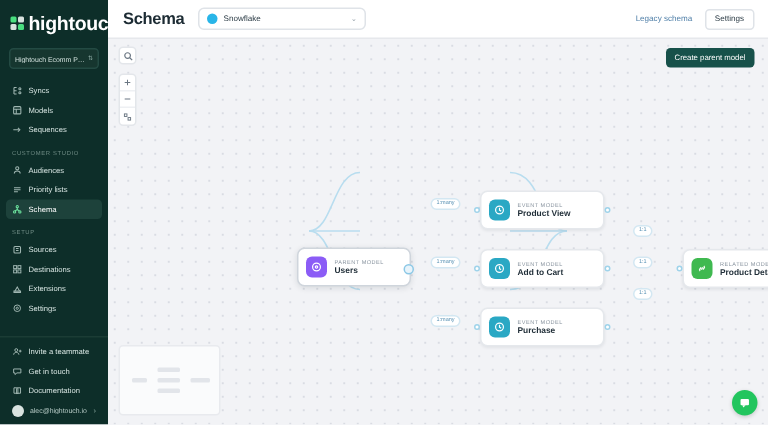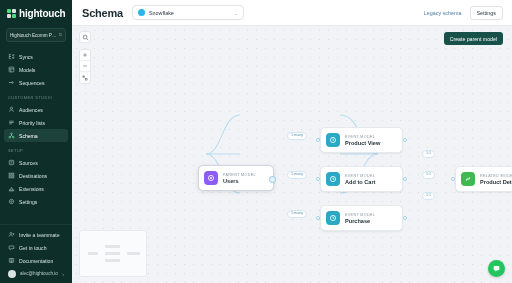--- a/index.html
+++ b/index.html
@@ -23,21 +23,21 @@
   .logo-row {
     display: flex; align-items: center; gap: 3px;
     padding: 8px 0 7px 7px;
   }
   .logo-mark { width: 9px; height: 9px; position: relative; flex: 0 0 9px; }
   .logo-mark i { position: absolute; display: block; border-radius: 1px; }
   .lm1 { width: 4px; height: 4px; left: 0; top: 0; background: #4ade80; }
   .lm2 { width: 4px; height: 4px; left: 5px; top: 0; background: #d8e2df; }
   .lm3 { width: 4px; height: 4px; left: 0; top: 5px; background: #d8e2df; }
   .lm4 { width: 4px; height: 4px; left: 5px; top: 5px; background: #4ade80; }
-  .logo-text { font-size: 10px; font-weight: bold; color: #ffffff; letter-spacing: -0.2px; }
+  .logo-text { font-size: 13px; font-weight: bold; color: #ffffff; letter-spacing: -0.2px; }
 
   .ws-select {
     margin: 2px 6px 8px 6px;
     height: 14px;
     border: 1px solid #234a43;
     border-radius: 3px;
     background: #16362f;
     display: flex; align-items: center;
     padding: 0 3px;
     gap: 2px;

